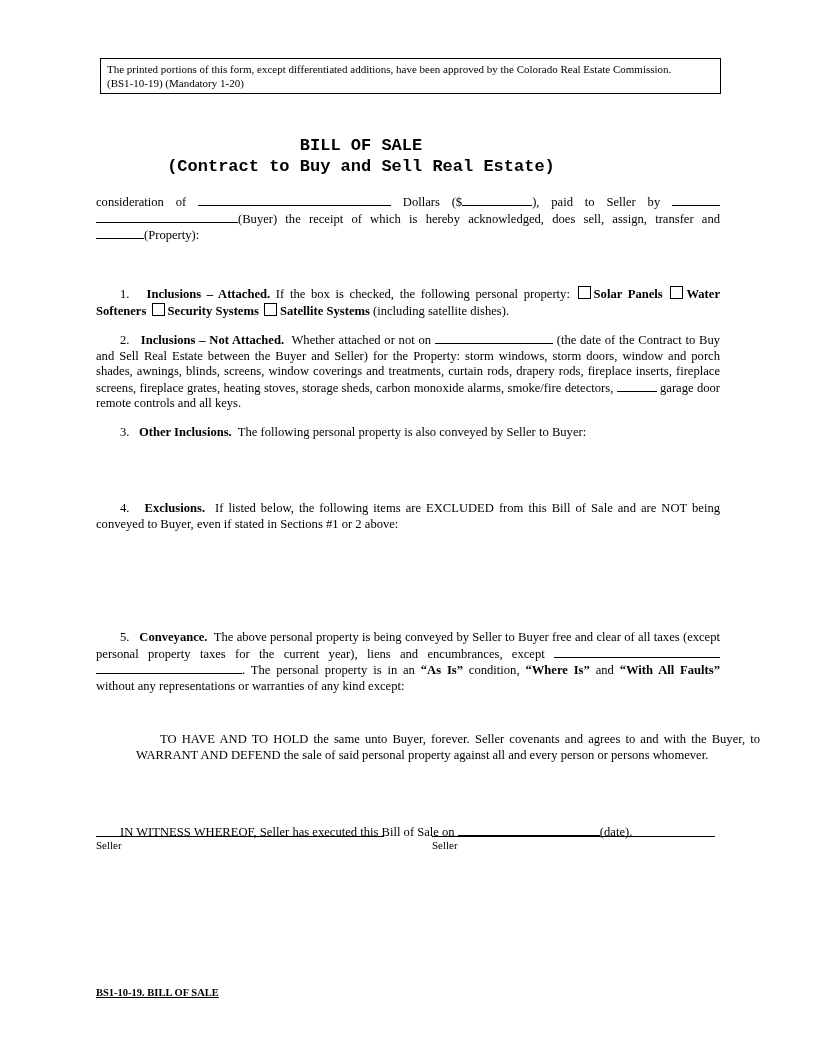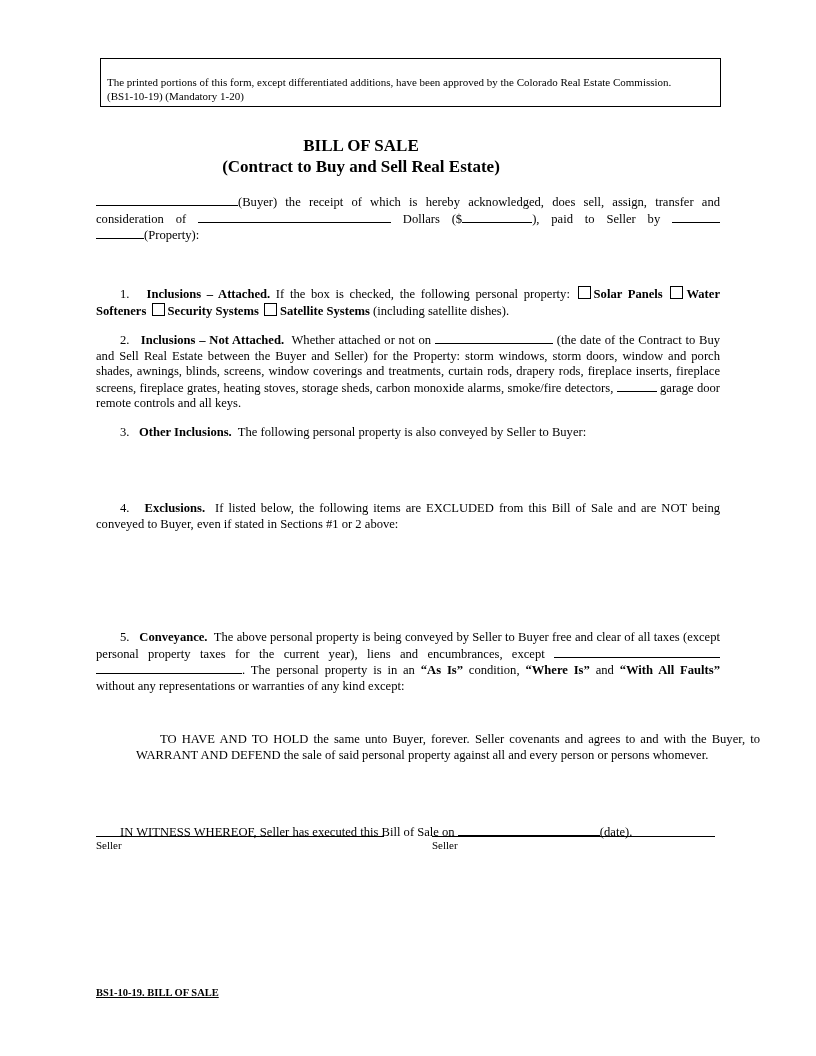--- a/index.html
+++ b/index.html
@@ -1,21 +1,21 @@
 <!DOCTYPE html>
 <html><head>
 <meta charset="utf-8">
 <style>
   html, body { margin: 0; padding: 0; background: #ffffff; }
   body { width: 816px; height: 1056px; position: relative; overflow: hidden;
          font-family: "Liberation Serif", serif; color: #000; font-size: 12.6px; }
   .notice { position: absolute; left: 100px; top: 58px; width: 607px; border: 1px solid #000;
-            padding: 16px 6px 3px 6px; font-size: 11px; line-height: 14px; }
+            padding: 3px 6px 3px 6px; font-size: 11px; line-height: 14px; }
   .title { position: absolute; left: 0; width: 722px; text-align: center; font-weight: bold;
-           font-size: 17px; line-height: 22px; }
+           font-size: 17px; line-height: 22px; font-family: Liberation Mono, monospace; }
   .t1 { top: 135px; } .t2 { top: 156px; }
   .para { position: absolute; left: 96px; width: 624px; text-align: justify; line-height: 15.5px; }
   .indent { text-indent: 24px; }
   .blank { display: inline-block; border-bottom: 1px solid #000; height: 11px; vertical-align: baseline; }
   .cb { display: inline-block; width: 11px; height: 11px; border: 1px solid #000; vertical-align: -1px; margin: 0 3px 0 2px; }
   b { font-weight: bold; }
   .justline { text-align: justify; text-align-last: justify; }
   .sigline { position: absolute; border-bottom: 1px solid #000; height: 0; }
   .siglabel { position: absolute; font-size: 11px; }
   .footer { position: absolute; left: 96px; top: 987px; font-size: 10.5px; font-weight: bold; text-decoration: underline; }
@@ -26,27 +26,27 @@
 <div class="notice">
   <div>The printed portions of this form, except differentiated additions, have been approved by the Colorado Real Estate Commission.</div>
   <div>(BS1-10-19) (Mandatory 1-20)</div>
 </div>
 
 <div class="title t1">BILL OF SALE</div>
 <div class="title t2">(Contract to Buy and Sell Real Estate)</div>
 
 <div class="para" style="top:194px;">
   <div class="justline">
-    <span class="blank" style="width:142px;"></span><span>(Buyer) the  receipt of which is hereby acknowledged, does sell, assign, transfer and</span>
-  </div>
-  <div class="justline">
     <span>consideration of</span>
     <span class="blank" style="width:193px;"></span>
     <span>Dollars ($</span><span class="blank" style="width:70px;"></span><span>), paid to Seller by</span>
     <span class="blank" style="width:48px;"></span>
+  </div>
+  <div class="justline">
+    <span class="blank" style="width:142px;"></span><span>(Buyer) the  receipt of which is hereby acknowledged, does sell, assign, transfer and</span>
   </div>
   <div>
     <span class="blank" style="width:48px;"></span><span>(Property):</span>
   </div>
 </div>
 
 <div class="para indent" style="top:286px;">
   <span>1.</span>&nbsp;&nbsp;
   <b>Inclusions – Attached.</b>
   <span>If the box is checked, the following personal property:</span>

